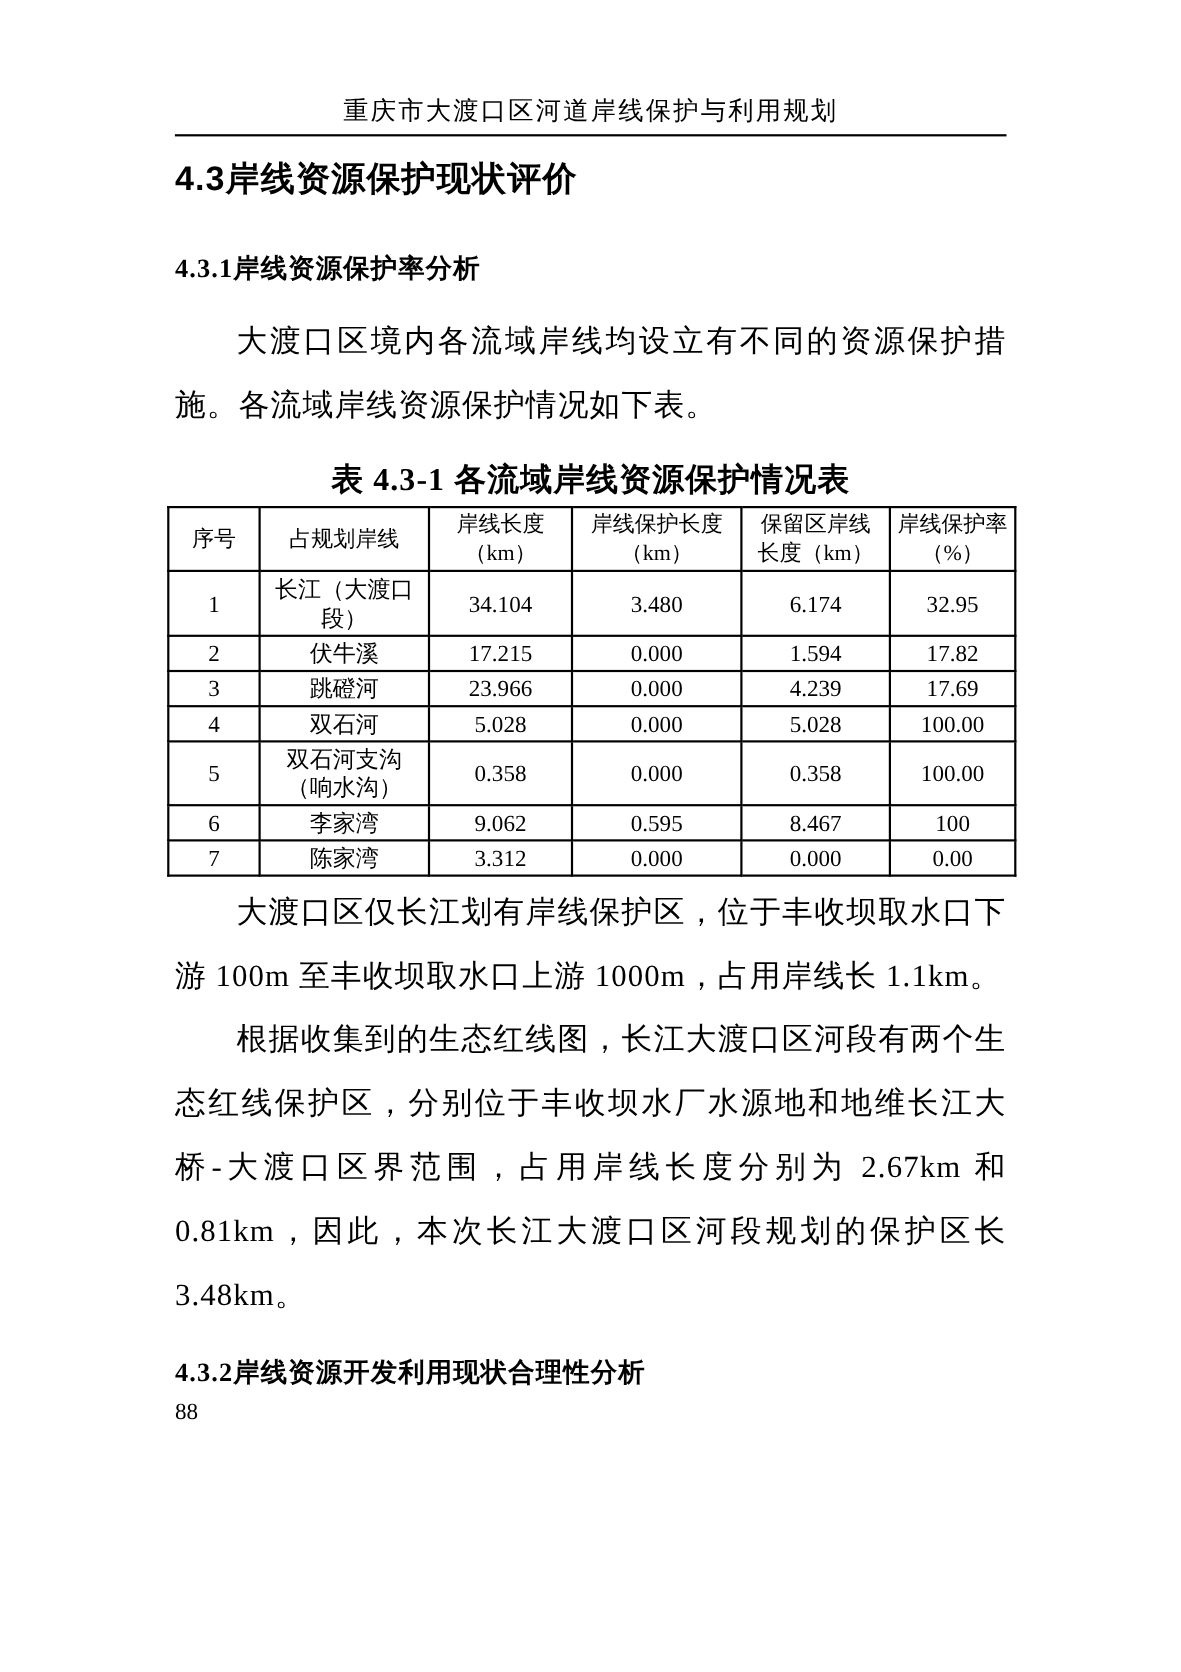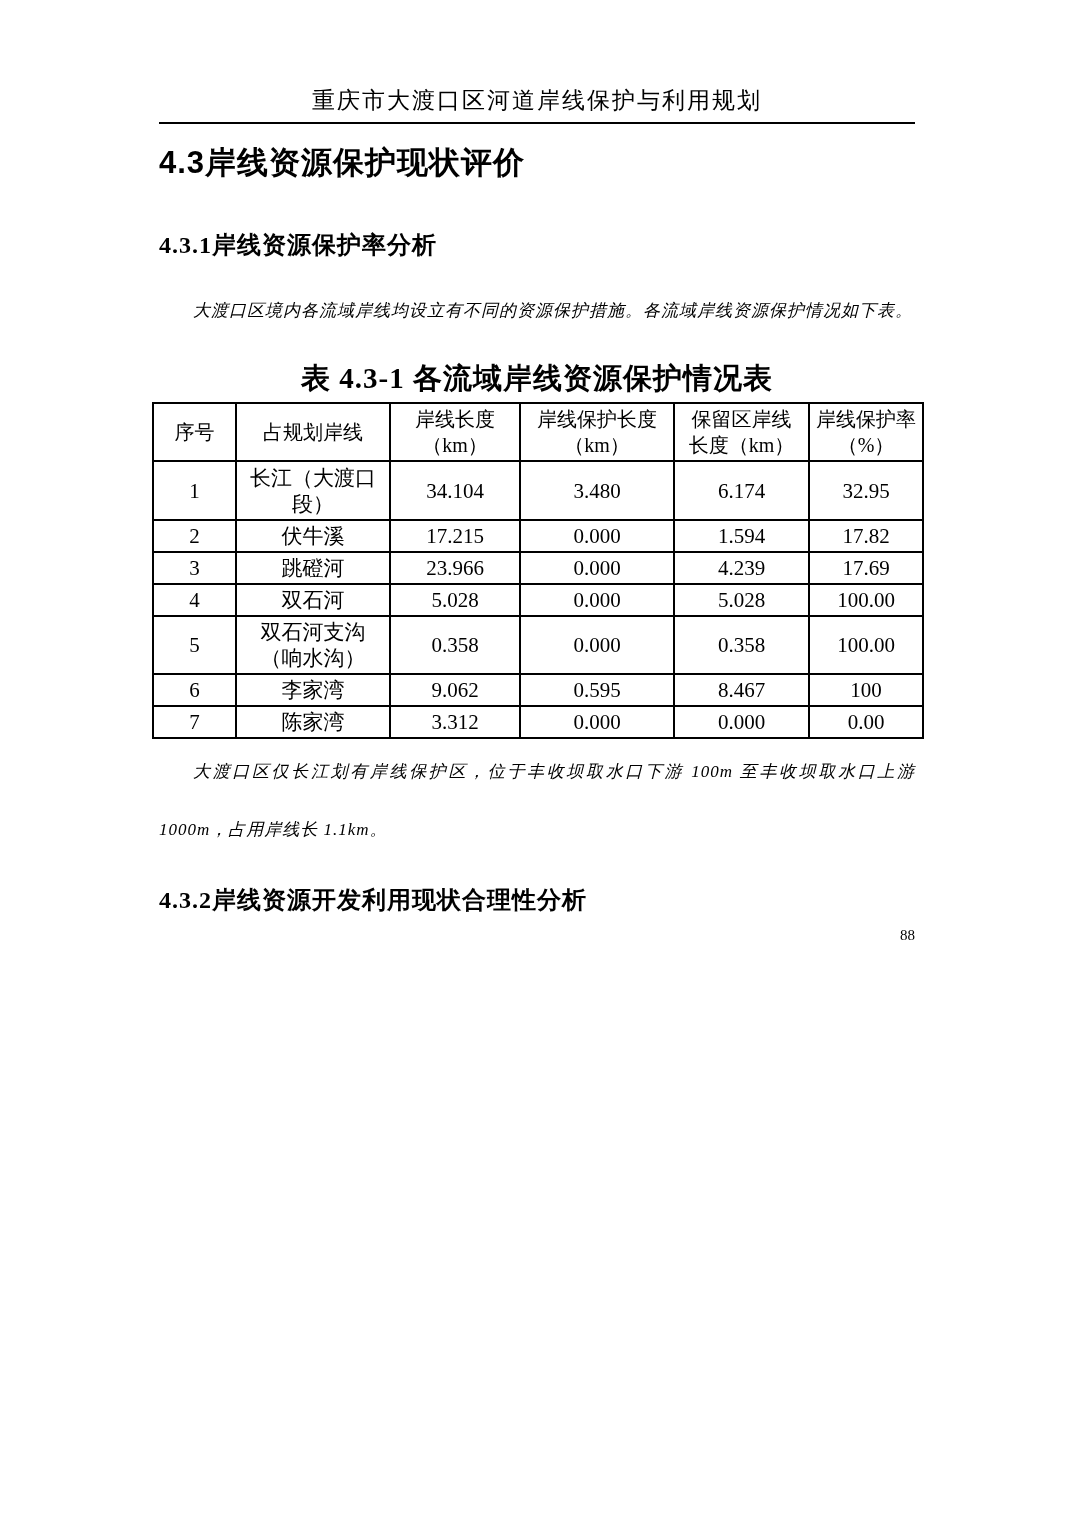--- a/index.html
+++ b/index.html
@@ -14,22 +14,22 @@
   .header-rule { border-bottom:2px solid #000; margin-top:7px; }
 
   .h-43 {
     margin:22px 0 0 0; font-family:"Liberation Sans","DejaVu Sans",sans-serif;
     font-weight:bold; font-size:31px; letter-spacing:1px; line-height:34px;
   }
   .h-sub { margin:50px 0 0 0; font-weight:bold; font-size:24px; letter-spacing:1px; line-height:30px; }
   .h-432 { margin:26px 0 0 0; }
 
   .para {
-    margin:0; font-size:17px; line-height:58px; letter-spacing:1px;
-    text-align:justify; text-indent:2em;font-style:italic;
+    margin:0; font-size:28px; line-height:58px; letter-spacing:1px;
+    text-align:justify; text-indent:2em;
   }
   .para-first { margin-top:22px; }
   .para-after-table { margin-top:4px; }
   .para-432 { margin-top:26px; }
 
   .table-caption {
     margin:20px 0 6px 0; text-align:center; font-weight:bold;
     font-size:29px; letter-spacing:1px; line-height:36px;
   }
 
@@ -43,21 +43,21 @@
   }
   table.data th { font-size:20px; line-height:26px; white-space:pre-line; }
   table.data td { font-size:21px; line-height:26px; }
   thead tr { height:55px; }
   tbody tr:nth-child(1) { height:59px; }
   tbody tr:nth-child(2), tbody tr:nth-child(3), tbody tr:nth-child(4) { height:29px; }
   tbody tr:nth-child(5) { height:55px; }
   tbody tr:nth-child(6) { height:31px; }
   tbody tr:nth-child(7) { height:29px; }
 
-  .page-number { margin-top:6px; text-align:right; font-size:15px; line-height:29px; }
+  .page-number { margin-top:6px; text-align:left; font-size:21px; line-height:29px; }
 </style>
 </head>
 <body>
 
 <div class="page">
   <div class="content">
 
     <div class="doc-header">重庆市大渡口区河道岸线保护与利用规划</div>
     <div class="header-rule"></div>
 
@@ -146,20 +146,21 @@
           <td>陈家湾</td>
           <td>3.312</td>
           <td>0.000</td>
           <td>0.000</td>
           <td>0.00</td>
         </tr>
       </tbody>
     </table>
 
     <p class="para para-after-table">大渡口区仅长江划有岸线保护区，位于丰收坝取水口下游 100m 至丰收坝取水口上游 1000m，占用岸线长 1.1km。</p>
+    <p class="para">根据收集到的生态红线图，长江大渡口区河段有两个生态红线保护区，分别位于丰收坝水厂水源地和地维长江大桥-大渡口区界范围，占用岸线长度分别为 2.67km 和 0.81km，因此，本次长江大渡口区河段规划的保护区长 3.48km。</p>
 
     <h3 class="h-sub h-432">4.3.2岸线资源开发利用现状合理性分析</h3>
 
 
     <div class="page-number">88</div>
 
   </div>
 </div>
 
 </body></html>

